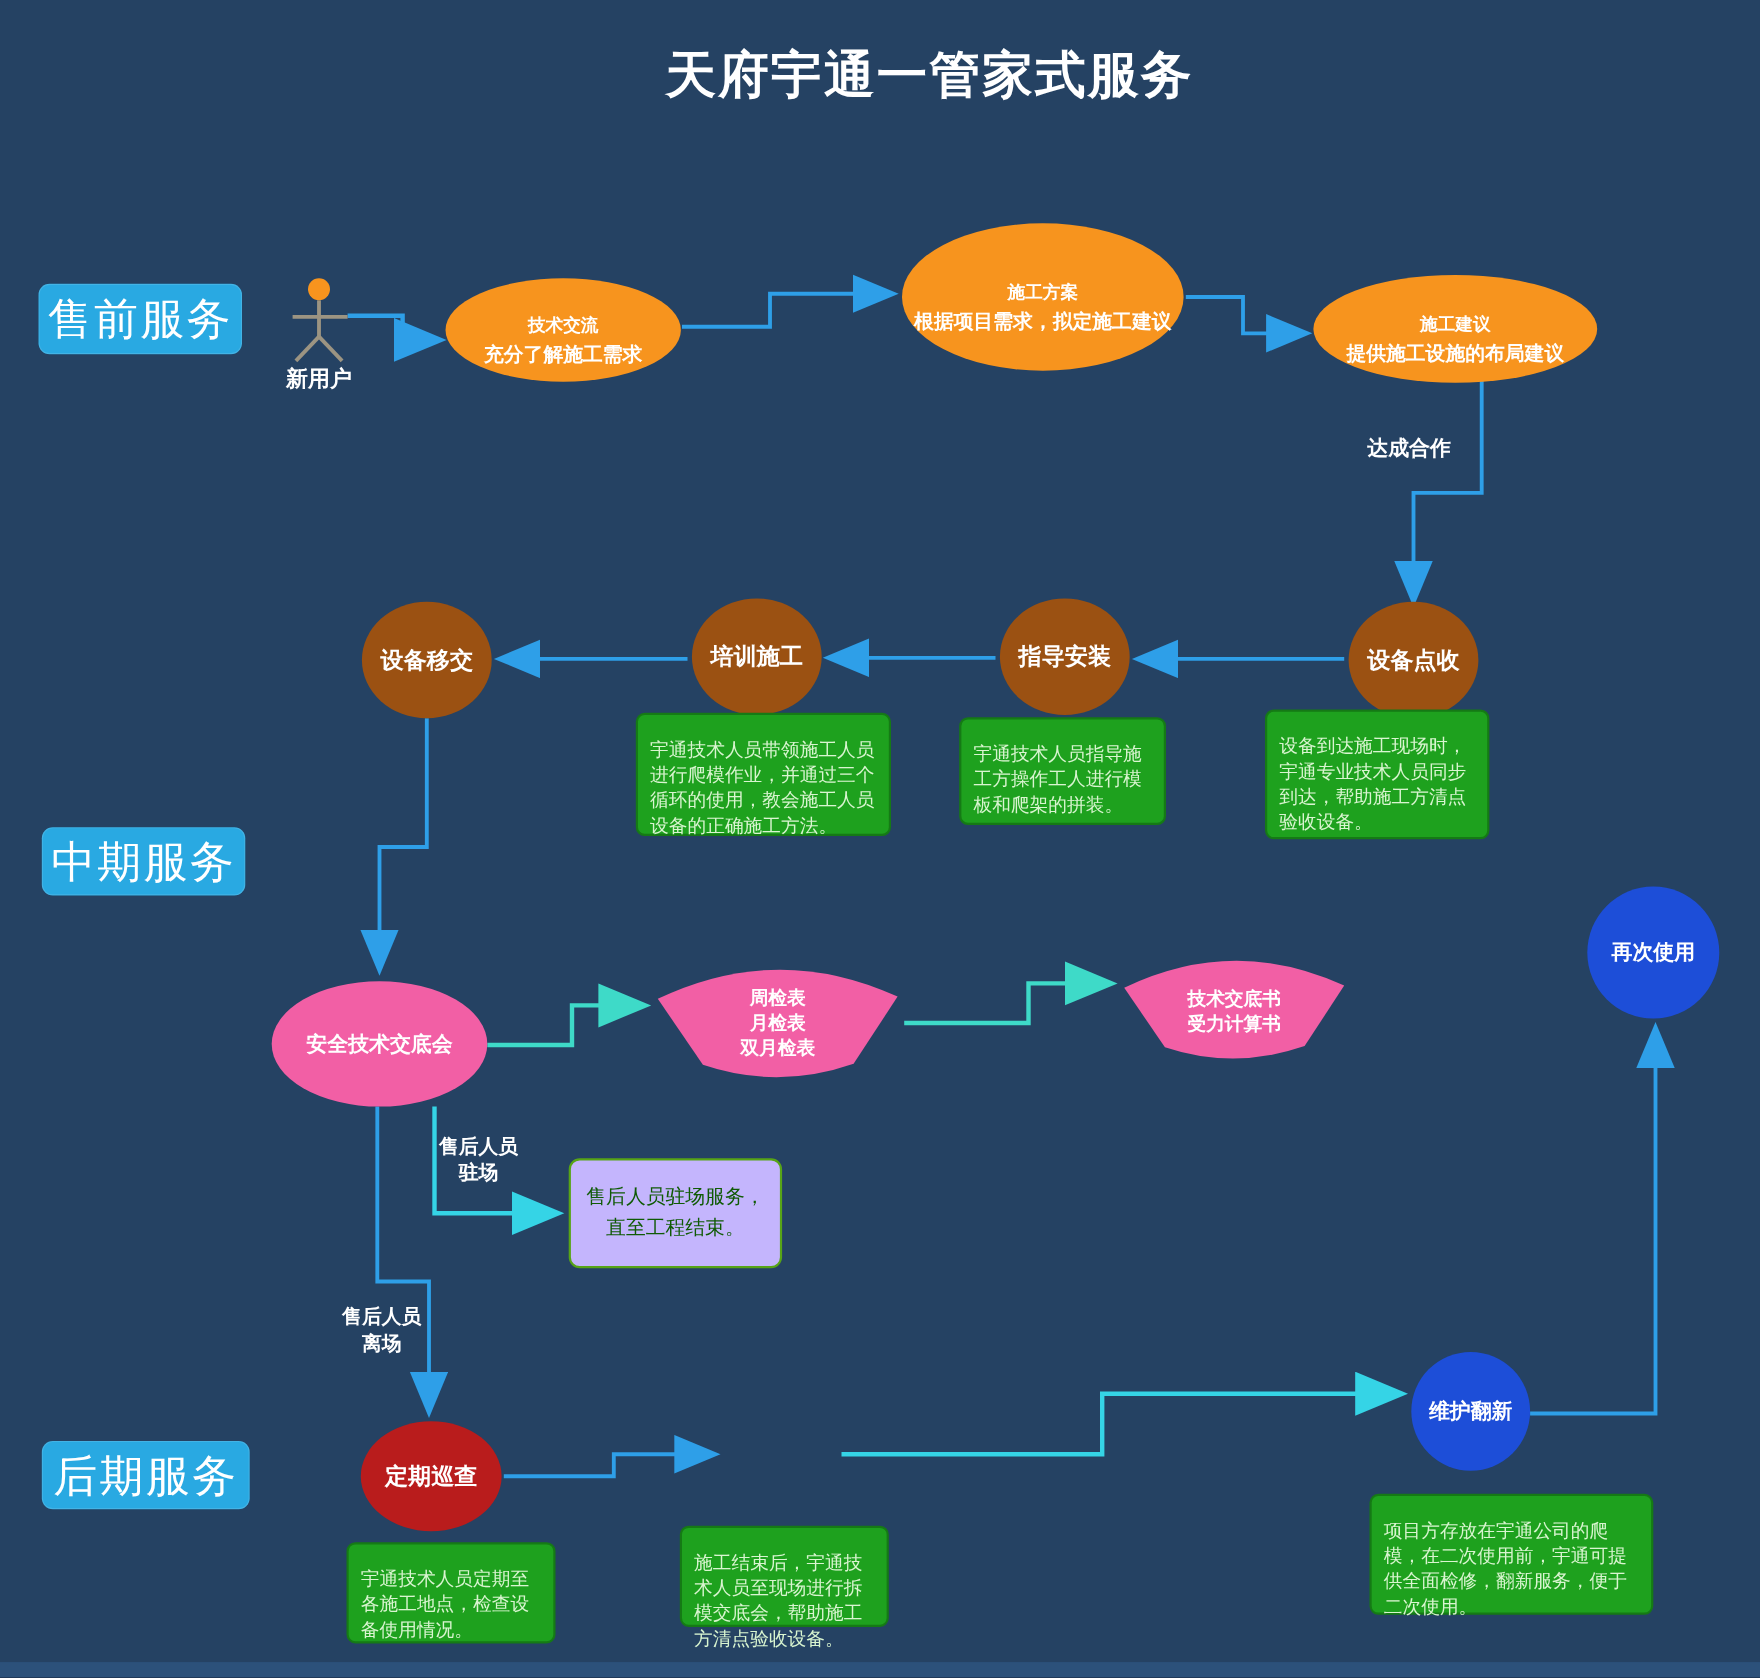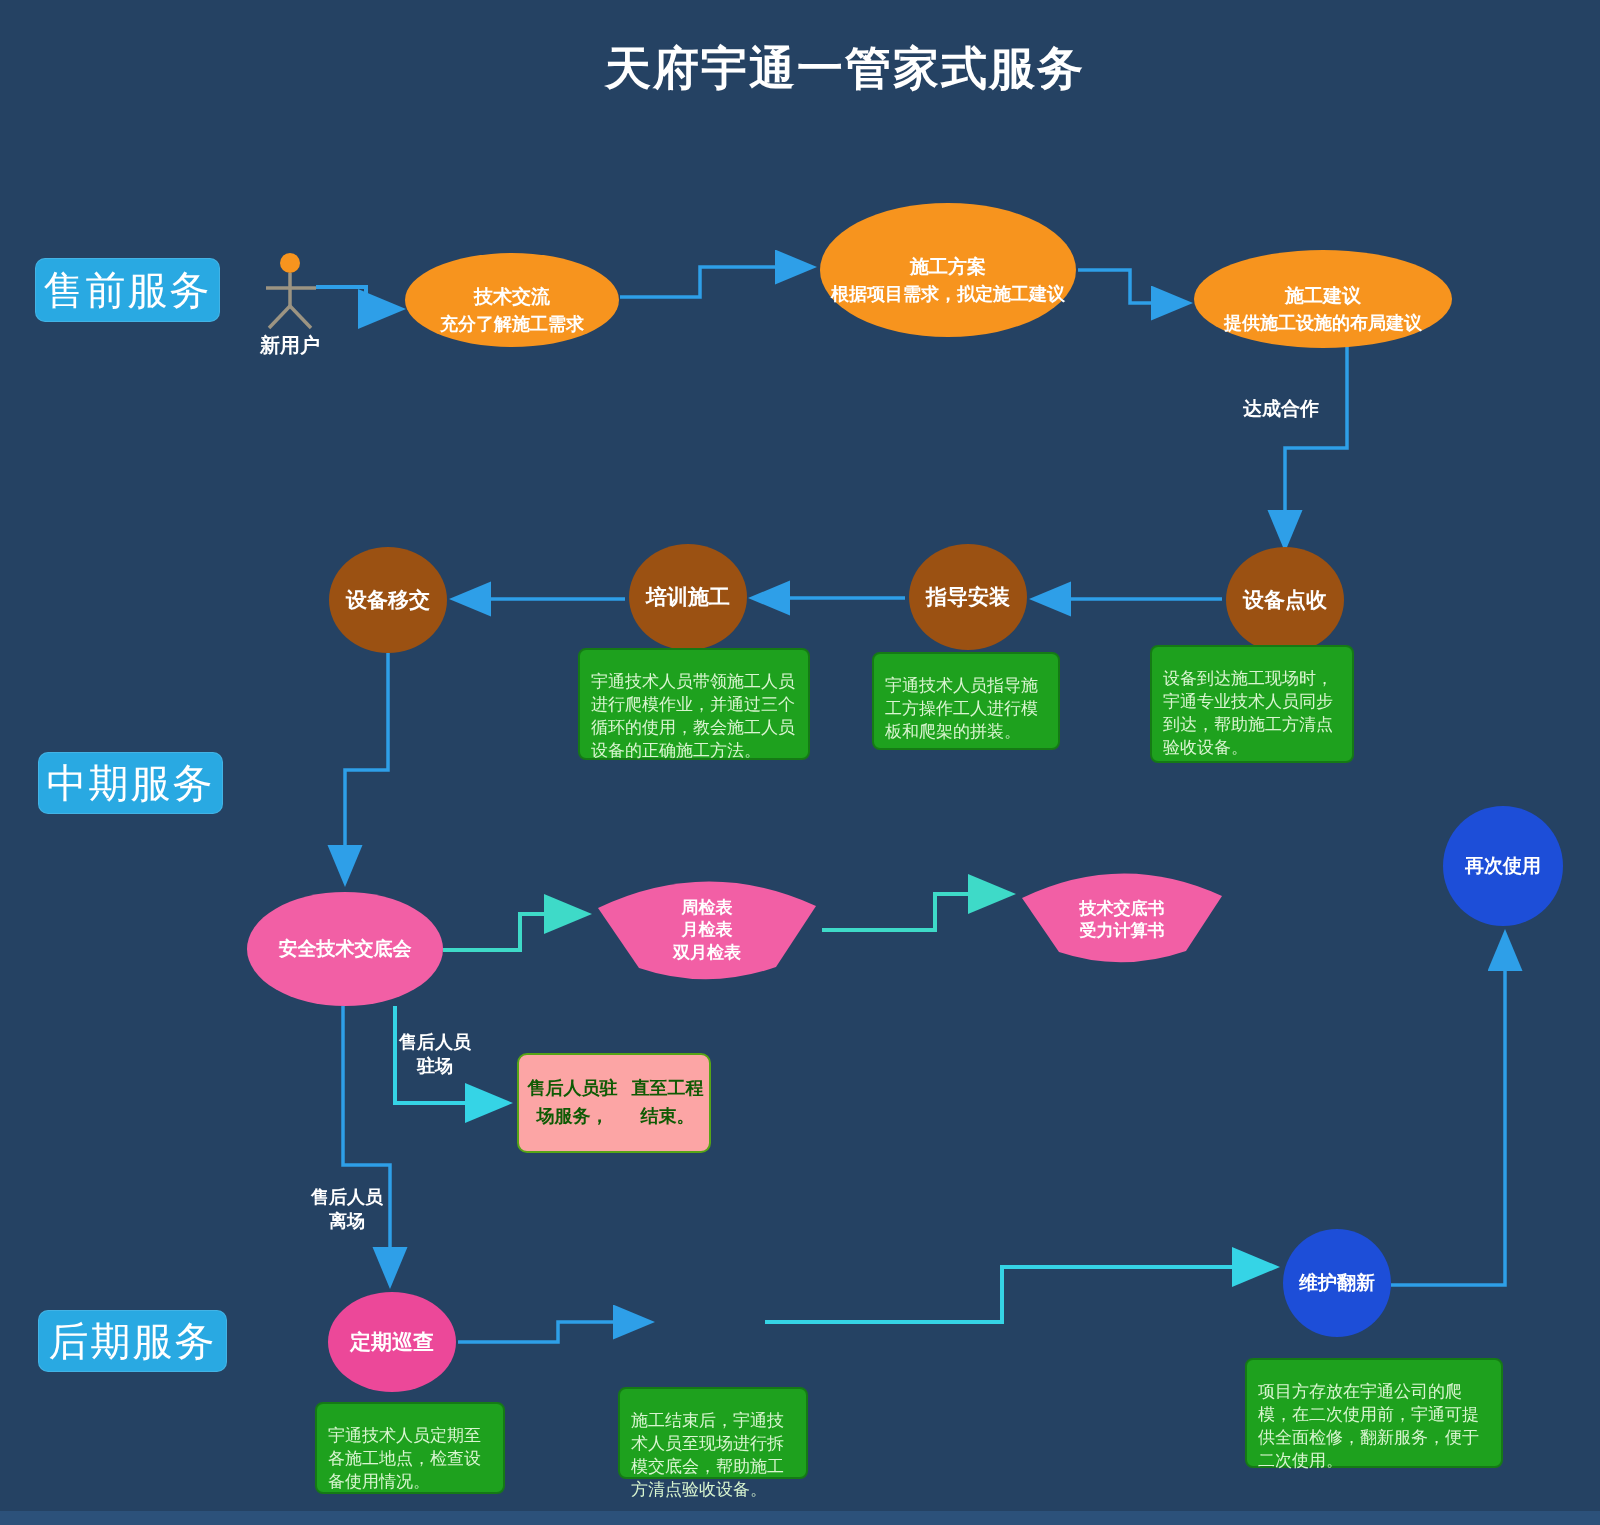--- a/index.html
+++ b/index.html
@@ -18,51 +18,51 @@
     background:#29a9e2;border-radius:10px;color:#ffffff;
     display:flex;align-items:center;justify-content:center;
     font-size:40px;font-weight:500;letter-spacing:2px;
     box-shadow:0 0 0 1px rgba(255,255,255,0.12) inset;
   }
   .ellipse{
     background:#f7941e;border-radius:50%;color:#ffffff;
     display:flex;flex-direction:column;align-items:center;justify-content:center;
     text-align:center;font-weight:bold;line-height:1.45;
   }
-  .ellipse .l1{font-size:19px;margin-top:20px;}
+  .ellipse .l1{font-size:16px;margin-top:20px;}
   .ellipse .l2{font-size:18px;}
   .bcircle{
     background:#9b5112;border-radius:50%;color:#ffffff;
     display:flex;align-items:center;justify-content:center;
     font-size:21px;font-weight:bold;
   }
   .rcircle{
     background:#1d4ed8;border-radius:50%;color:#ffffff;
     display:flex;align-items:center;justify-content:center;
     font-size:19px;font-weight:bold;
   }
   .ocircle{
-    background:#ec4899;border-radius:50%;color:#ffffff;
+    background:#b91c1c;border-radius:50%;color:#ffffff;
     display:flex;align-items:center;justify-content:center;
     font-size:21px;font-weight:bold;
   }
   .pellipse{
     background:#f25fa5;border-radius:50%;color:#ffffff;
     display:flex;align-items:center;justify-content:center;
     font-size:19px;font-weight:bold;
   }
   .note{
     background:#1ea11e;border:2px solid #157a15;border-radius:8px;
     color:#d9f5d0;font-size:17px;line-height:1.35;
     padding:21px 11px;font-weight:500;
   }
   .bright-note{
-    background:#fca5a5;border:2px solid #57a416;border-radius:10px;
-    color:#0f5a04;font-size:18px;font-weight:bold;line-height:1.55;
-    display:flex;align-items:center;justify-content:center;
+    background:#c4b5fd;border:2px solid #57a416;border-radius:10px;
+    color:#0f5a04;font-size:18px;font-weight:normal;line-height:1.55;
+    display:flex;flex-direction:column;align-items:center;justify-content:center;
     text-align:center;
   }
   .edge-label{
     color:#ffffff;font-size:18px;font-weight:bold;text-align:center;line-height:1.35;
   }
   .fan-text{
     color:#ffffff;font-size:17px;font-weight:bold;text-align:center;line-height:1.32;
   }
   #bottom-strip{left:0;top:1511px;width:1600px;height:14px;background:#2c517a;}
   svg{display:block;}

